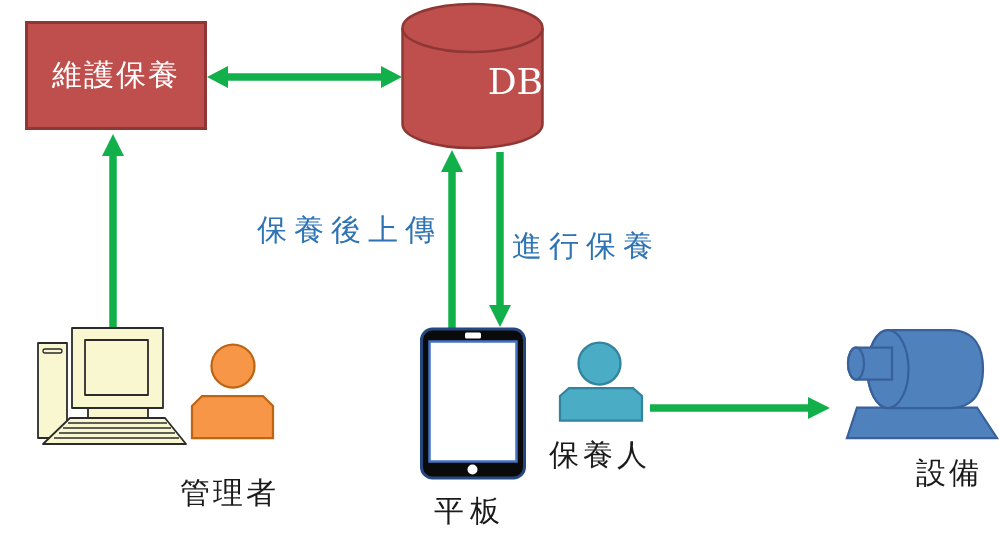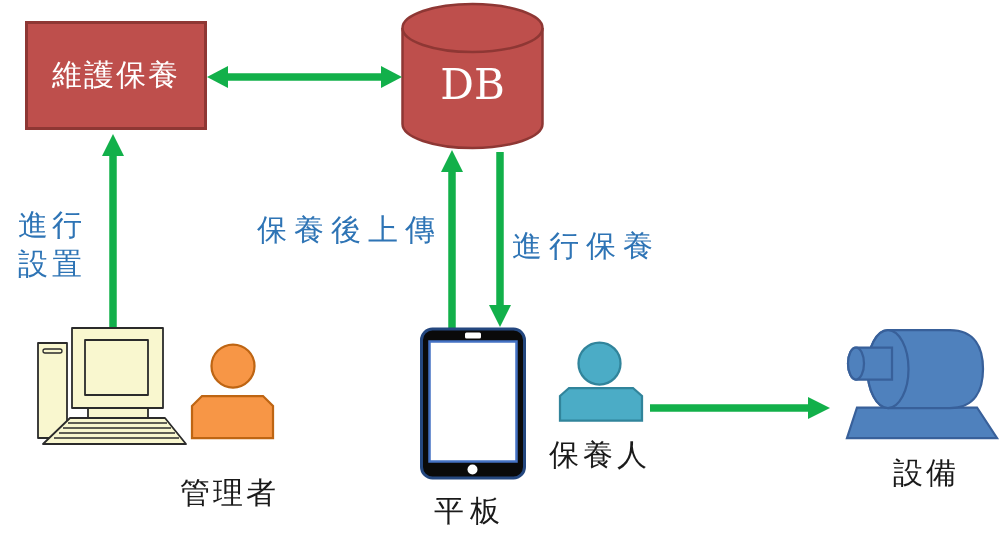--- a/index.html
+++ b/index.html
@@ -9,33 +9,33 @@
   }
   .layer{position:absolute;left:0;top:0;width:1000px;height:536px;}
   .abs{position:absolute;}
   .sys-box{
     left:25px;top:21px;width:182px;height:109px;
     background:var(--node-red);border:3px solid var(--node-red-border);
     box-sizing:border-box;display:flex;flex-direction:column;justify-content:center;align-items:center;
     color:var(--text-white);font-size:30px;line-height:1.22;letter-spacing:2px;text-align:center;
   }
   .db-label{
-    left:402px;top:64px;width:141px;text-align:center;
-    color:var(--text-white);font-size:42px;line-height:1;
+    left:402px;top:64px;width:141px;text-align:right;
+    color:var(--text-white);font-size:36px;line-height:1;
   }
   .blue-lbl{color:var(--label-blue);font-size:30px;line-height:1.2;white-space:nowrap;}
   .black-lbl{color:var(--text-black);font-size:30px;line-height:1;white-space:nowrap;}
   .lbl-setup{left:18px;top:205px;line-height:1.3;letter-spacing:4px;}
   .lbl-upload{left:257px;top:212px;letter-spacing:7px;}
   .lbl-download{left:512px;top:228px;letter-spacing:7px;}
   .lbl-maintain{left:657px;top:353px;letter-spacing:4px;}
   .lbl-admin{left:180px;top:478px;letter-spacing:3px;}
   .lbl-tablet{left:434px;top:496px;letter-spacing:6px;}
   .lbl-maintainer{left:549px;top:440px;letter-spacing:4px;text-align:center;}
-  .lbl-equipment{left:893px;top:458px;letter-spacing:3px;text-align:center;}
+  .lbl-equipment{left:916px;top:458px;letter-spacing:3px;text-align:center;}
 </style>
 </head>
 <body>
 
 <div class="canvas">
 
   <svg class="layer" viewBox="0 0 1000 536">
 
     <g>
       <path d="M 402.5,28 L 402.5,124 A 70,24 0 0 0 542.5,124 L 542.5,28" style="fill:var(--node-red);stroke:var(--node-red-border);stroke-width:2.5"></path>
@@ -111,24 +111,20 @@
       <ellipse cx="856" cy="363.5" rx="8" ry="16"></ellipse>
     </g>
   </svg>
 
   <div class="abs sys-box">
     <div>維護保養</div>
   </div>
 
   <div class="abs db-label">DB</div>
 
-  <div class="abs blue-lbl lbl-setup">
-    <div>進行</div>
-    <div>設置</div>
-  </div>
   <div class="abs blue-lbl lbl-upload">保養後上傳</div>
   <div class="abs blue-lbl lbl-download">進行保養</div>
 
   <div class="abs black-lbl lbl-admin">管理者</div>
   <div class="abs black-lbl lbl-tablet">平板</div>
   <div class="abs black-lbl lbl-maintainer">保養人</div>
   <div class="abs black-lbl lbl-equipment">設備</div>
 
 </div>
 

